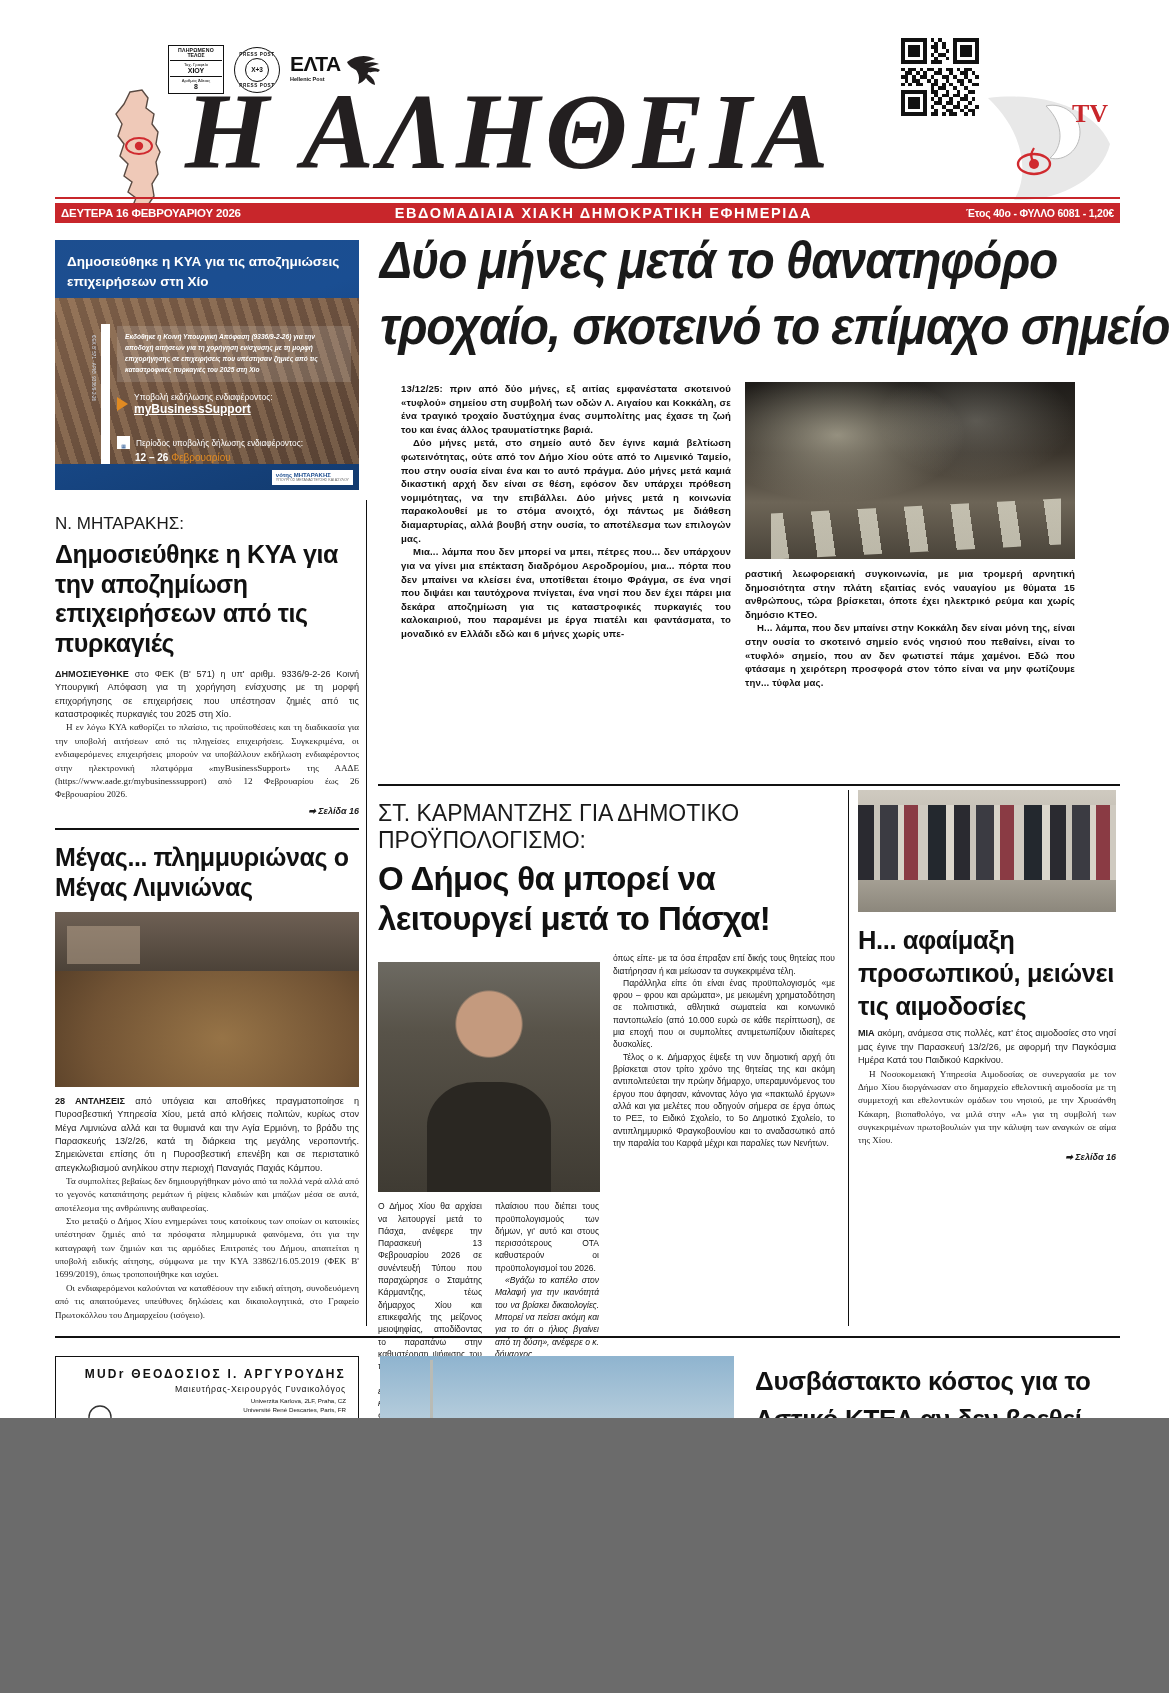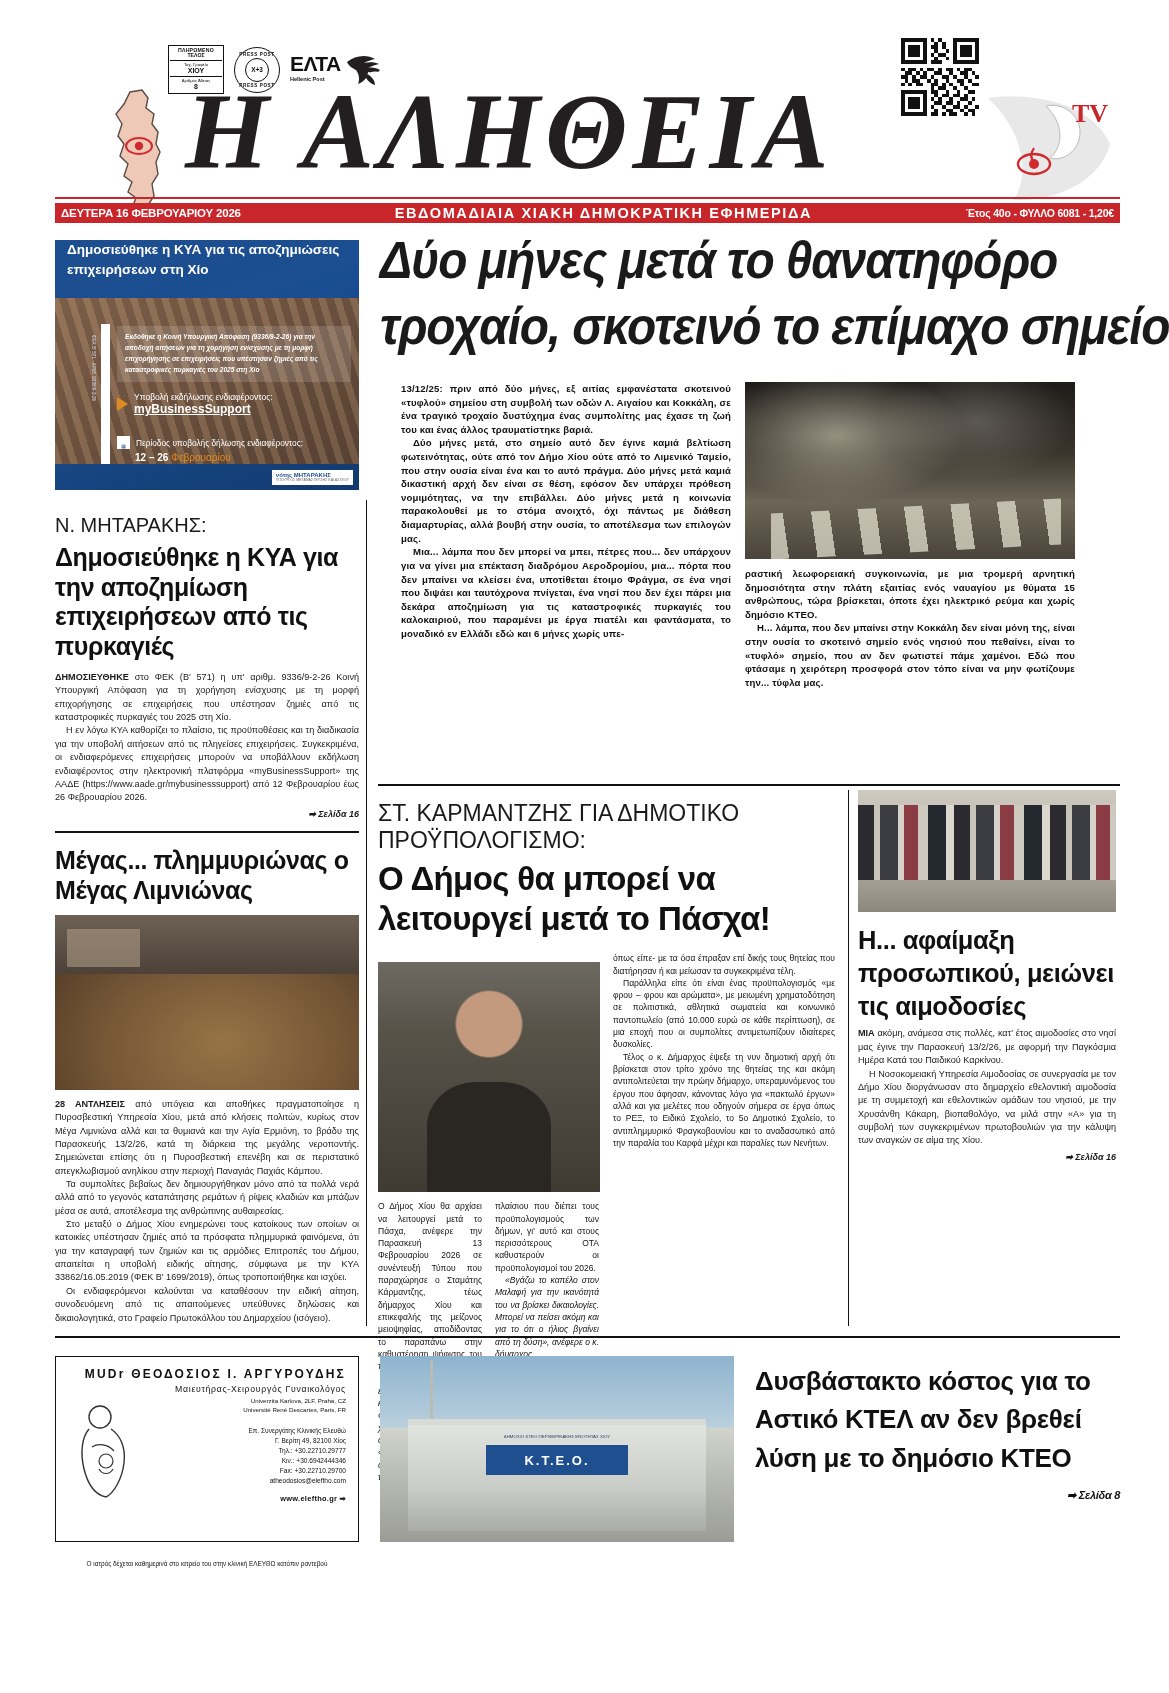--- a/index.html
+++ b/index.html
@@ -3,21 +3,21 @@
 <meta charset="utf-8">
 <style>
   * { box-sizing: border-box; margin: 0; padding: 0; }
   html, body { background: #6b6b6b; }
   body {
     font-family: "Liberation Sans", sans-serif;
     color: #111;
   }
   .page {
     width: 1169px;
-    height: 1693px;
+    height: 1418px;
     background: #fff;
     position: relative;
     overflow: hidden;
     margin: 0 auto;
   }
 
   
   .masthead {
     position: relative;
     height: 205px;
@@ -115,21 +115,21 @@
 
   .ad-blue {
     position: absolute; left: 0; top: 6px;
     width: 304px; height: 250px;
     background: linear-gradient(160deg,#1d4e8f 0%, #1a4e92 40%, #123a6e 100%);
     color: #fff; overflow: hidden;
   }
   .ad-blue .ttl {
     position: relative; z-index: 3;
     font-size: 13.5px; font-weight: bold; line-height: 1.45;
-    padding: 0 12px 0;
+    padding: 12px 12px 0;
   }
   .ad-photo {
     position: absolute; left: 0; right: 0; top: 58px; bottom: 26px;
     background:
       repeating-linear-gradient(73deg, rgba(170,130,95,.55) 0 7px, rgba(120,85,60,.5) 7px 15px),
       linear-gradient(150deg,#8c6a4c 0%, #6a4f3a 45%, #3c2e24 100%);
     opacity: .95;
   }
   .ad-blue .panel {
     position: absolute; z-index: 3; left: 62px; top: 86px; right: 8px;
@@ -210,27 +210,27 @@
     content:""; position:absolute; left: 8%; right: 4%; bottom: 4%; height: 26%;
     background: repeating-linear-gradient(82deg, rgba(225,222,205,.75) 0 18px, rgba(0,0,0,0) 18px 46px);
     transform: skewY(-3deg);
   }
 
   
   .rule-thick { border-top: 2.6px solid #111; }
 
   
   .lcol { position: absolute; left: 55px; top: 500px; width: 304px; }
-  .kicker { font-size: 20px; color: #1a1a1a; margin: 14px 0 6px; }
+  .kicker { font-size: 17px; color: #1a1a1a; margin: 14px 0 6px; }
   .sub-hl {
     font-size: 25px; font-weight: bold; line-height: 1.18; color: #111;
     letter-spacing: -0.4px;
   }
   .body-txt { font-size: 9.1px; line-height: 1.47; text-align: justify; color: #1a1a1a; }
-  .body-txt p + p { text-indent: 11px; }
+  .body-txt p + p { text-indent: 11px; font-family: Liberation Serif, serif; }
   .body-txt b { font-weight: bold; }
   .seelink { text-align: right; font-style: italic; font-weight: bold; font-size: 9px; margin-top: 3px;}
 
   .hl2 { font-size: 25px; font-weight: bold; line-height: 1.2; letter-spacing:-0.4px; }
   .photo-flood {
     width: 304px; height: 175px; margin: 10px 0 8px;
     background:
       radial-gradient(ellipse at 55% 72%, rgba(150,115,70,.85) 0%, rgba(110,80,50,.9) 55%, rgba(70,50,32,1) 100%),
       linear-gradient(180deg,#5b5144 0%, #8a6c46 45%, #a9814f 100%);
     position: relative; overflow: hidden;

